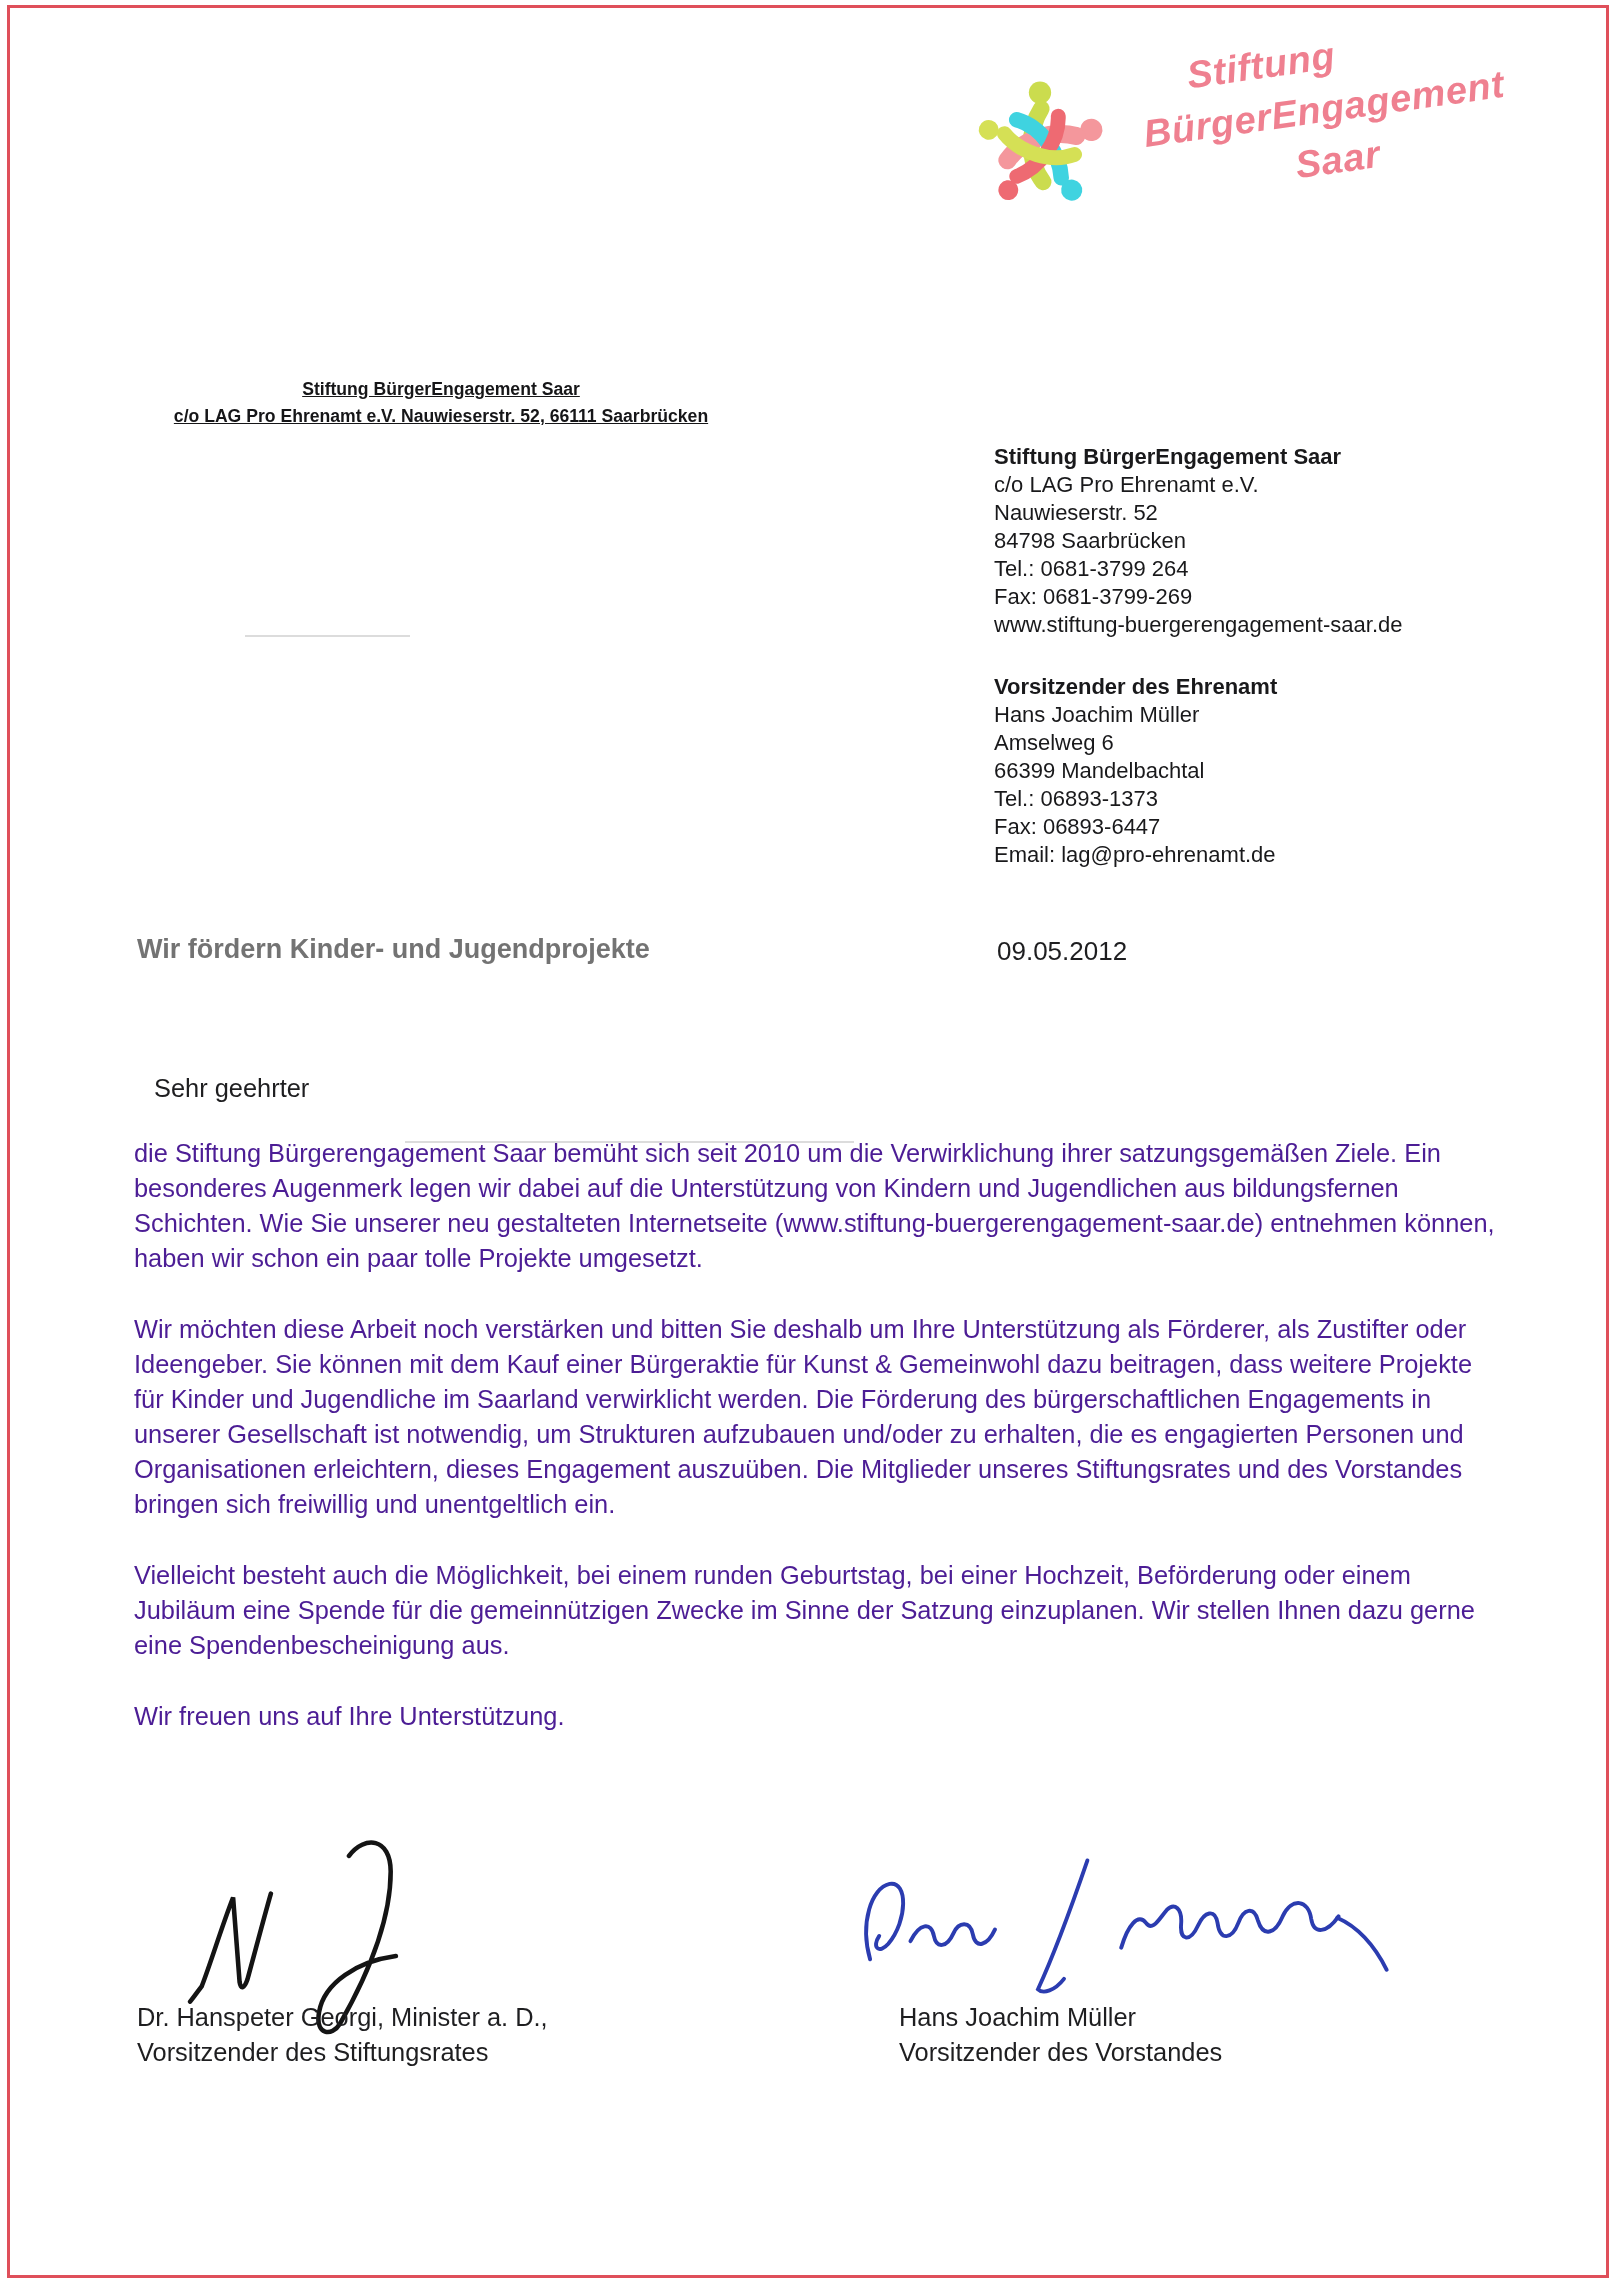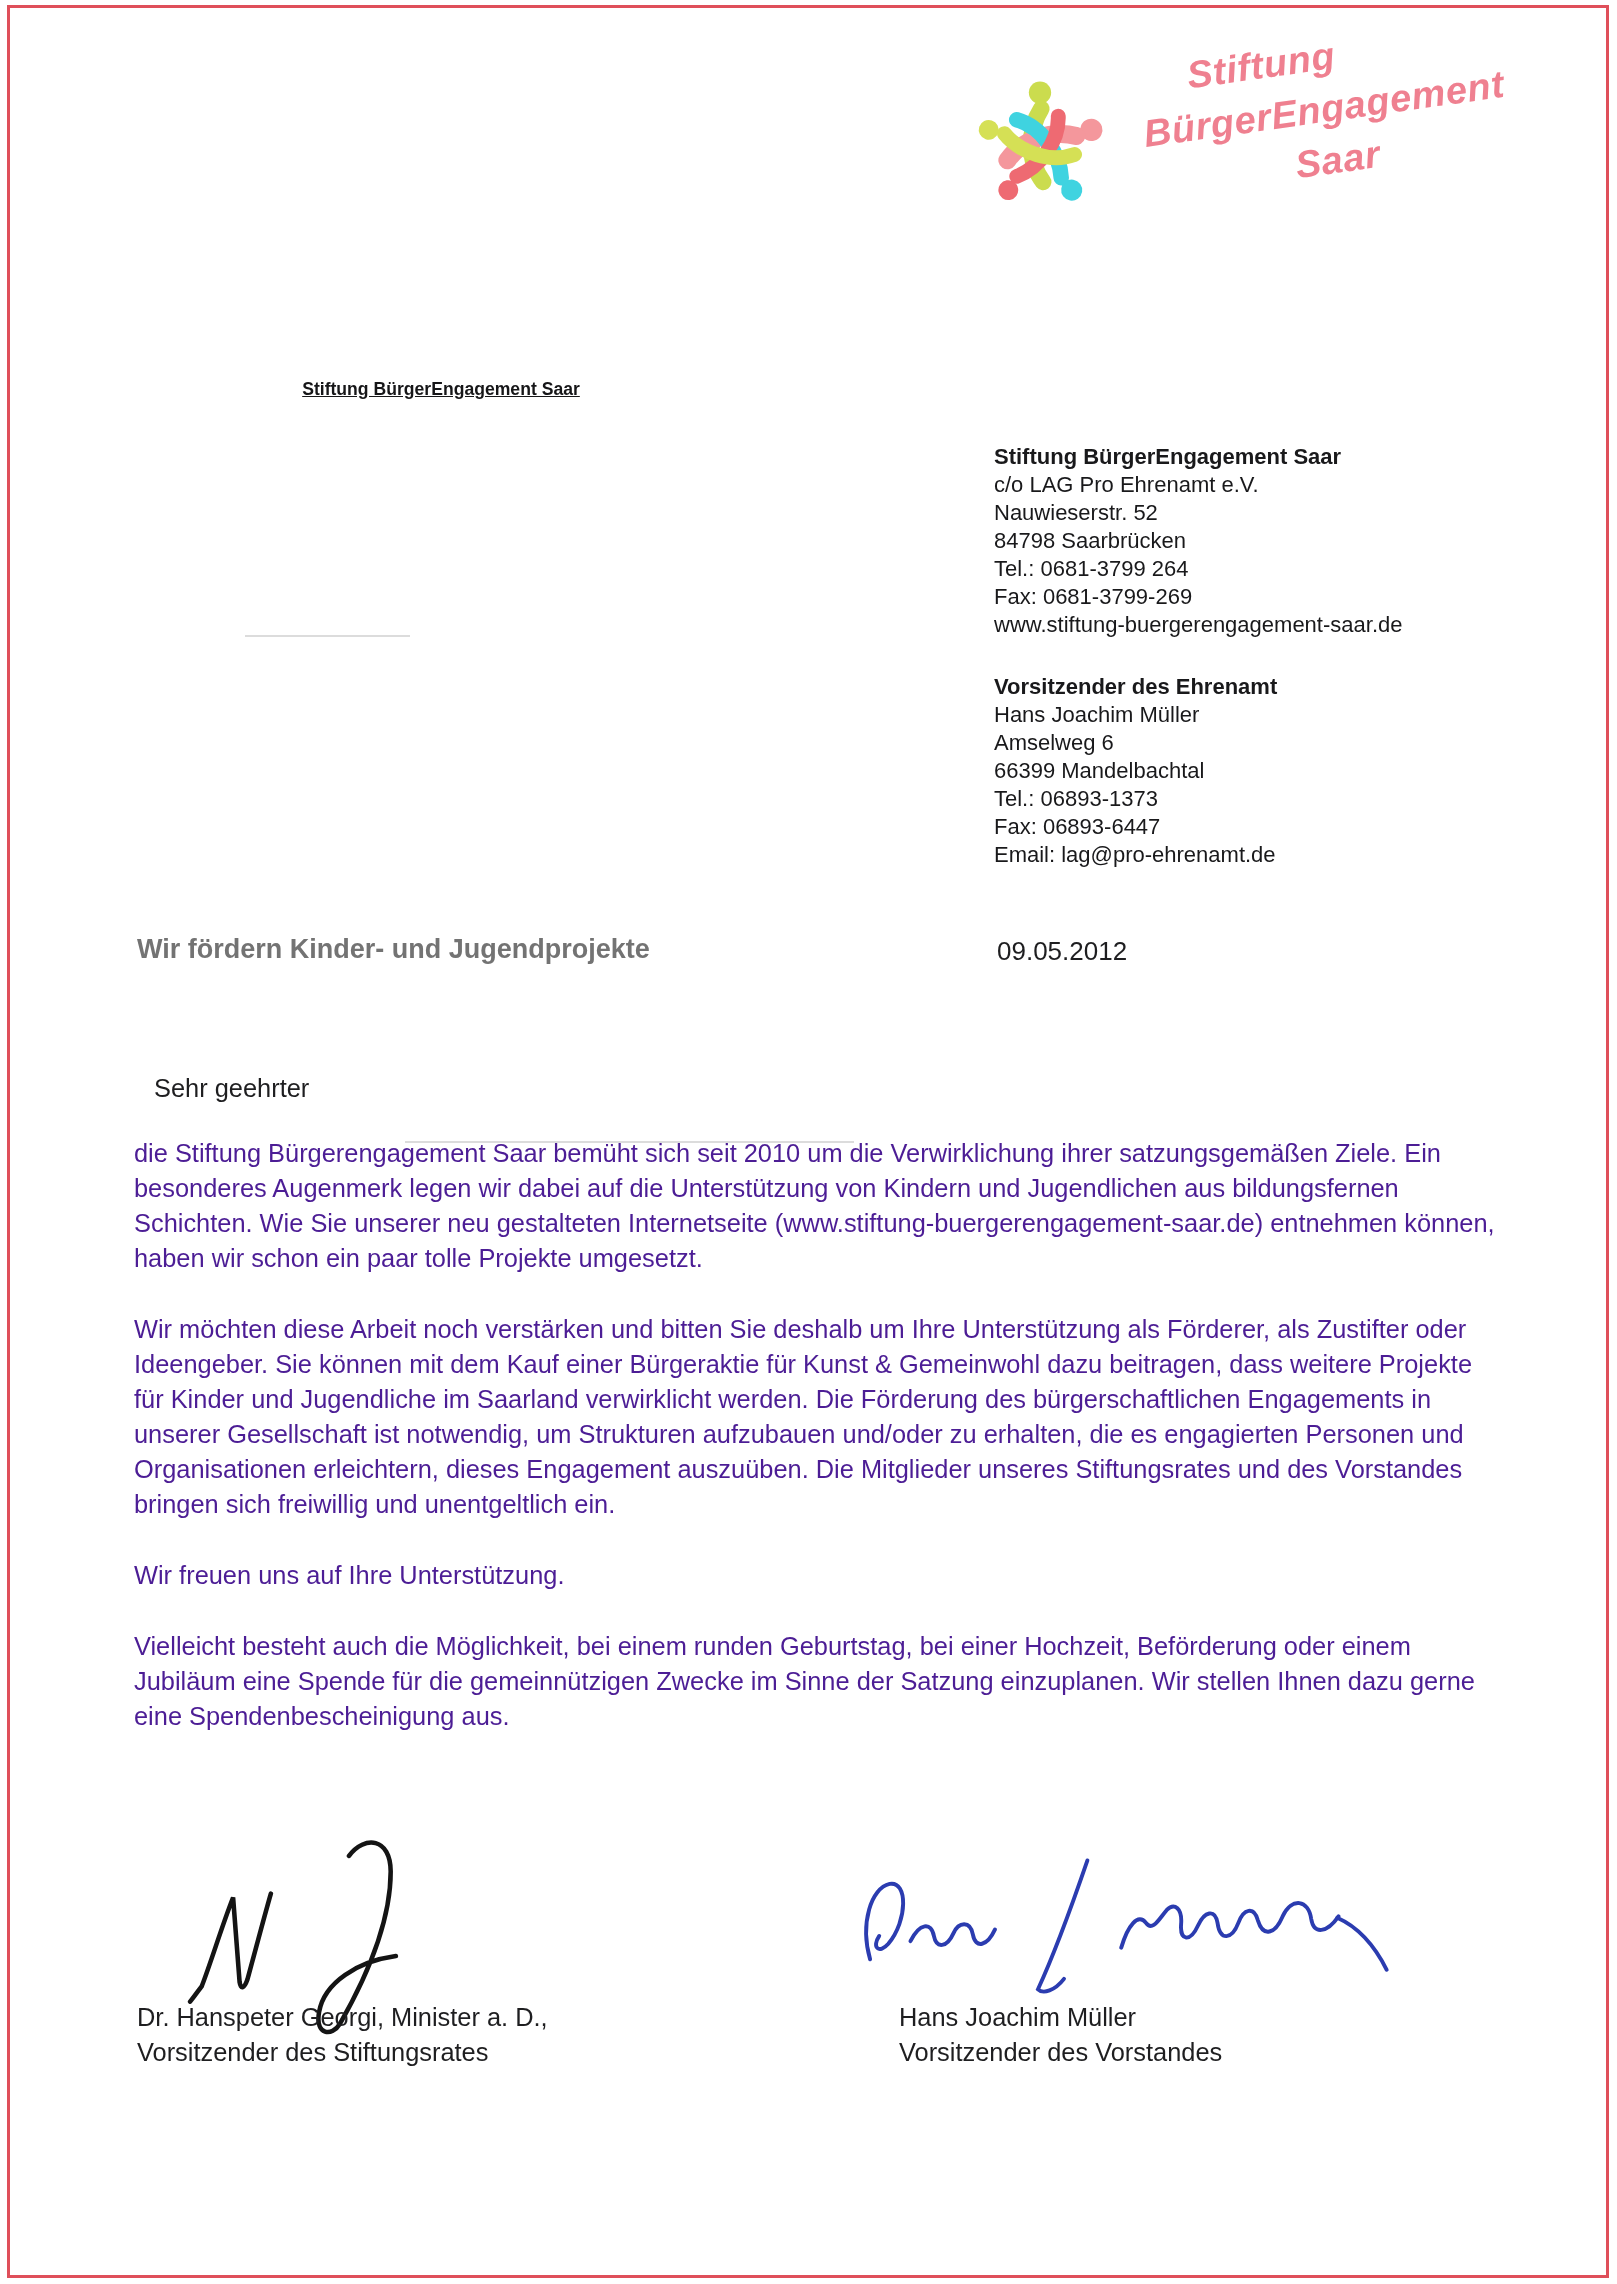--- a/index.html
+++ b/index.html
@@ -107,20 +107,21 @@
   </svg>
 
   <div class="logo-text">
     <div class="lt1">Stiftung</div>
     <div class="lt2">BürgerEngagement</div>
     <div class="lt3">Saar</div>
   </div>
 
   <div class="sender">
     <div>Stiftung BürgerEngagement Saar</div>
+    <div>c/o LAG Pro Ehrenamt e.V. Nauwieserstr. 52, 66111 Saarbrücken</div>
   </div>
 
   <div class="contact">
     <div class="block">
       <div class="contact-title">Stiftung BürgerEngagement Saar</div>
       <div>c/o LAG Pro Ehrenamt e.V.</div>
       <div>Nauwieserstr. 52</div>
       <div>84798 Saarbrücken</div>
       <div>Tel.: 0681-3799 264</div>
       <div>Fax: 0681-3799-269</div>
@@ -141,22 +142,22 @@
   <div class="artifact artifact-2"></div>
 
   <div class="subject">Wir fördern Kinder- und Jugendprojekte</div>
   <div class="date">09.05.2012</div>
 
   <div class="salutation">Sehr geehrter</div>
 
   <div class="body-text">
     <p>die Stiftung Bürgerengagement Saar bemüht sich seit 2010 um die Verwirklichung ihrer satzungsgemäßen Ziele. Ein besonderes Augenmerk legen wir dabei auf die Unterstützung von Kindern und Jugendlichen aus bildungsfernen Schichten. Wie Sie unserer neu gestalteten Internetseite (www.stiftung-buergerengagement-saar.de) entnehmen können, haben wir schon ein paar tolle Projekte umgesetzt.</p>
     <p>Wir möchten diese Arbeit noch verstärken und bitten Sie deshalb um Ihre Unterstützung als Förderer, als Zustifter oder Ideengeber. Sie können mit dem Kauf einer Bürgeraktie für Kunst &amp; Gemeinwohl dazu beitragen, dass weitere Projekte für Kinder und Jugendliche im Saarland verwirklicht werden. Die Förderung des bürgerschaftlichen Engagements in unserer Gesellschaft ist notwendig, um Strukturen aufzubauen und/oder zu erhalten, die es engagierten Personen und Organisationen erleichtern, dieses Engagement auszuüben. Die Mitglieder unseres Stiftungsrates und des Vorstandes bringen sich freiwillig und unentgeltlich ein.</p>
+    <p>Vielleicht besteht auch die Möglichkeit, bei einem runden Geburtstag, bei einer Hochzeit, Beförderung oder einem Jubiläum eine Spende für die gemeinnützigen Zwecke im Sinne der Satzung einzuplanen. Wir stellen Ihnen dazu gerne eine Spendenbescheinigung aus.</p>
     <p>Wir freuen uns auf Ihre Unterstützung.</p>
-    <p>Vielleicht besteht auch die Möglichkeit, bei einem runden Geburtstag, bei einer Hochzeit, Beförderung oder einem Jubiläum eine Spende für die gemeinnützigen Zwecke im Sinne der Satzung einzuplanen. Wir stellen Ihnen dazu gerne eine Spendenbescheinigung aus.</p>
   </div>
 
   <svg class="sig-svg sig-left-svg" width="280" height="215" viewBox="0 0 430 330" fill="none" xmlns="http://www.w3.org/2000/svg">
     <path d="M14,262 C22,252 26,246 32,238 C48,196 62,148 80,102 L90,232 C92,244 97,242 102,228 C114,184 126,138 138,96" stroke-width="7" stroke-linecap="round" fill="none" stroke="#141414"></path>
     <path d="M258,38 C282,6 322,10 322,62 C322,140 284,226 244,296 C232,316 206,314 212,278 C220,232 272,200 330,192" stroke-width="7" stroke-linecap="round" fill="none" stroke="#141414"></path>
   </svg>
 
   <svg class="sig-svg sig-right-svg" width="553" height="153" viewBox="0 0 850 235" fill="none" xmlns="http://www.w3.org/2000/svg">
     <path d="M34,168 C18,112 36,58 64,52 C92,47 92,108 62,144 C48,160 36,150 48,132" stroke-width="6" stroke-linecap="round" fill="none" stroke="#2b3cb0"></path>
     <path d="M96,140 C110,112 128,110 132,132 C136,152 152,150 162,128 C170,110 188,108 192,130 C196,152 214,148 226,122" stroke-width="6" stroke-linecap="round" fill="none" stroke="#2b3cb0"></path>

